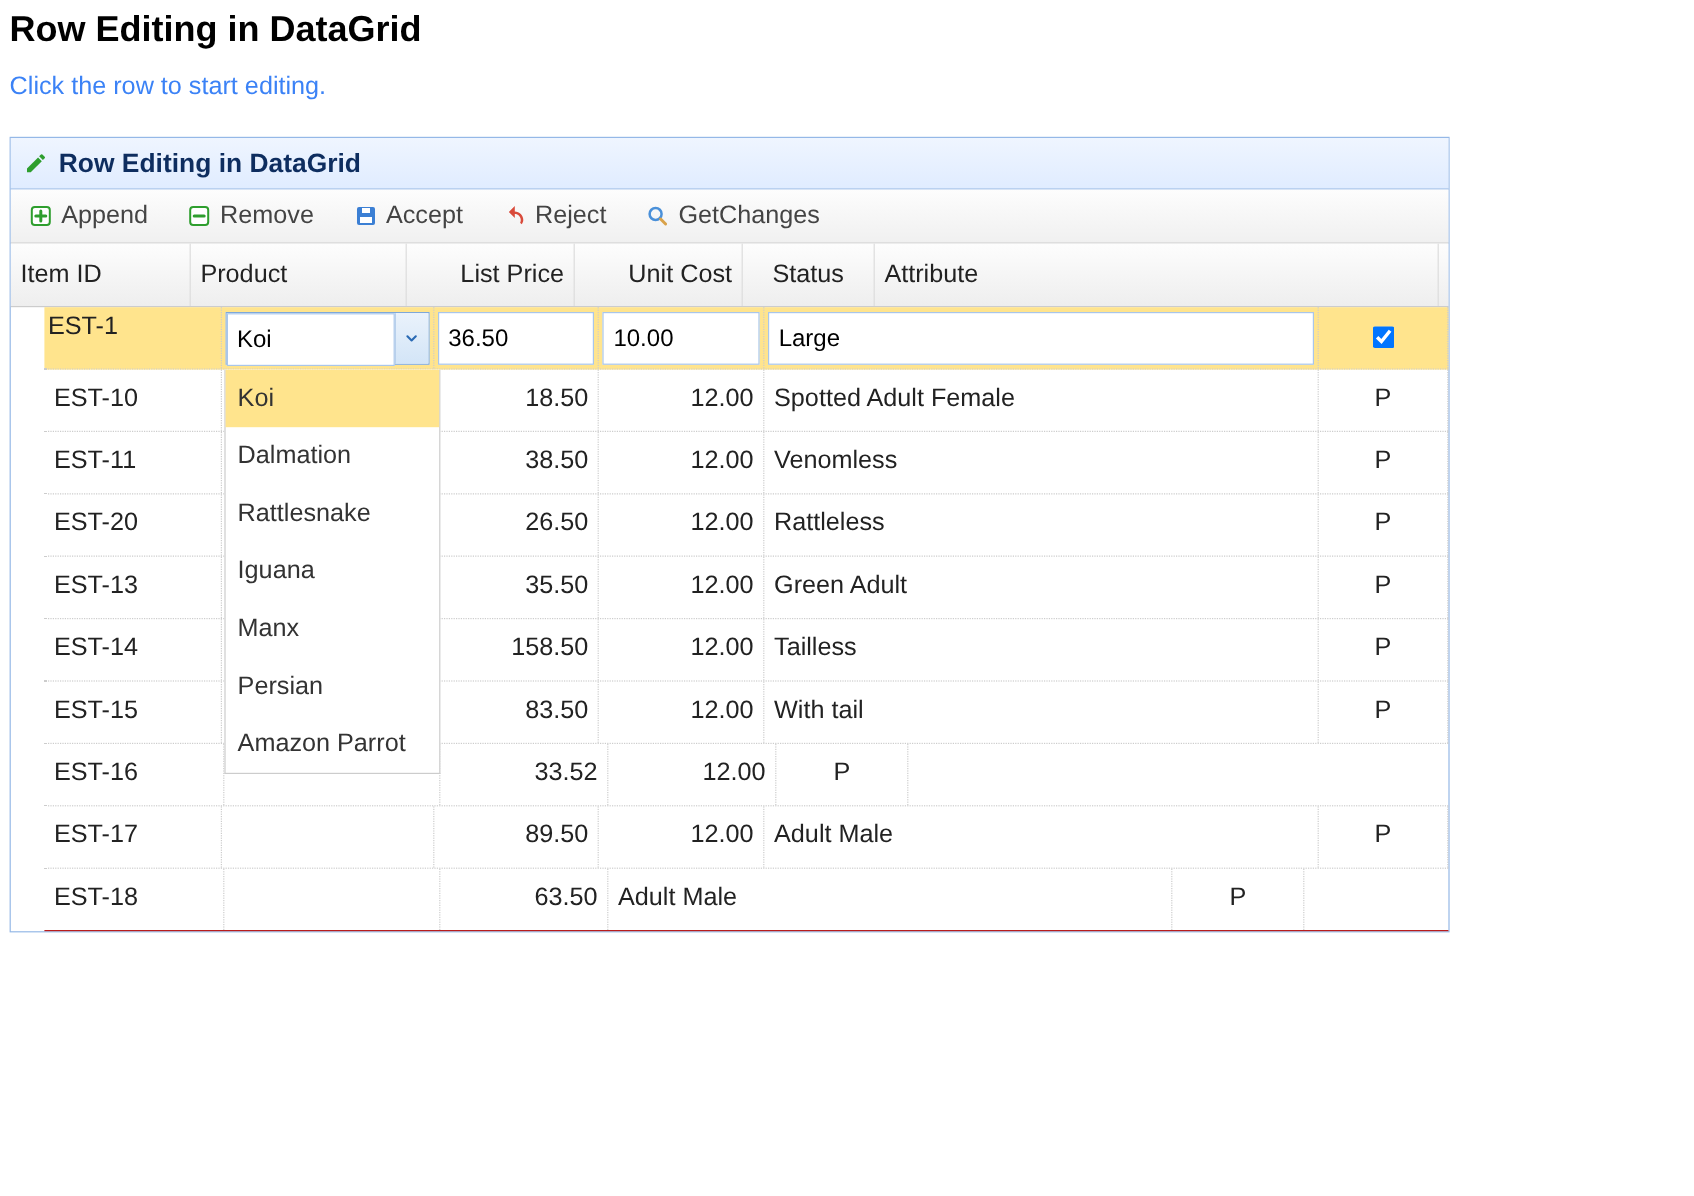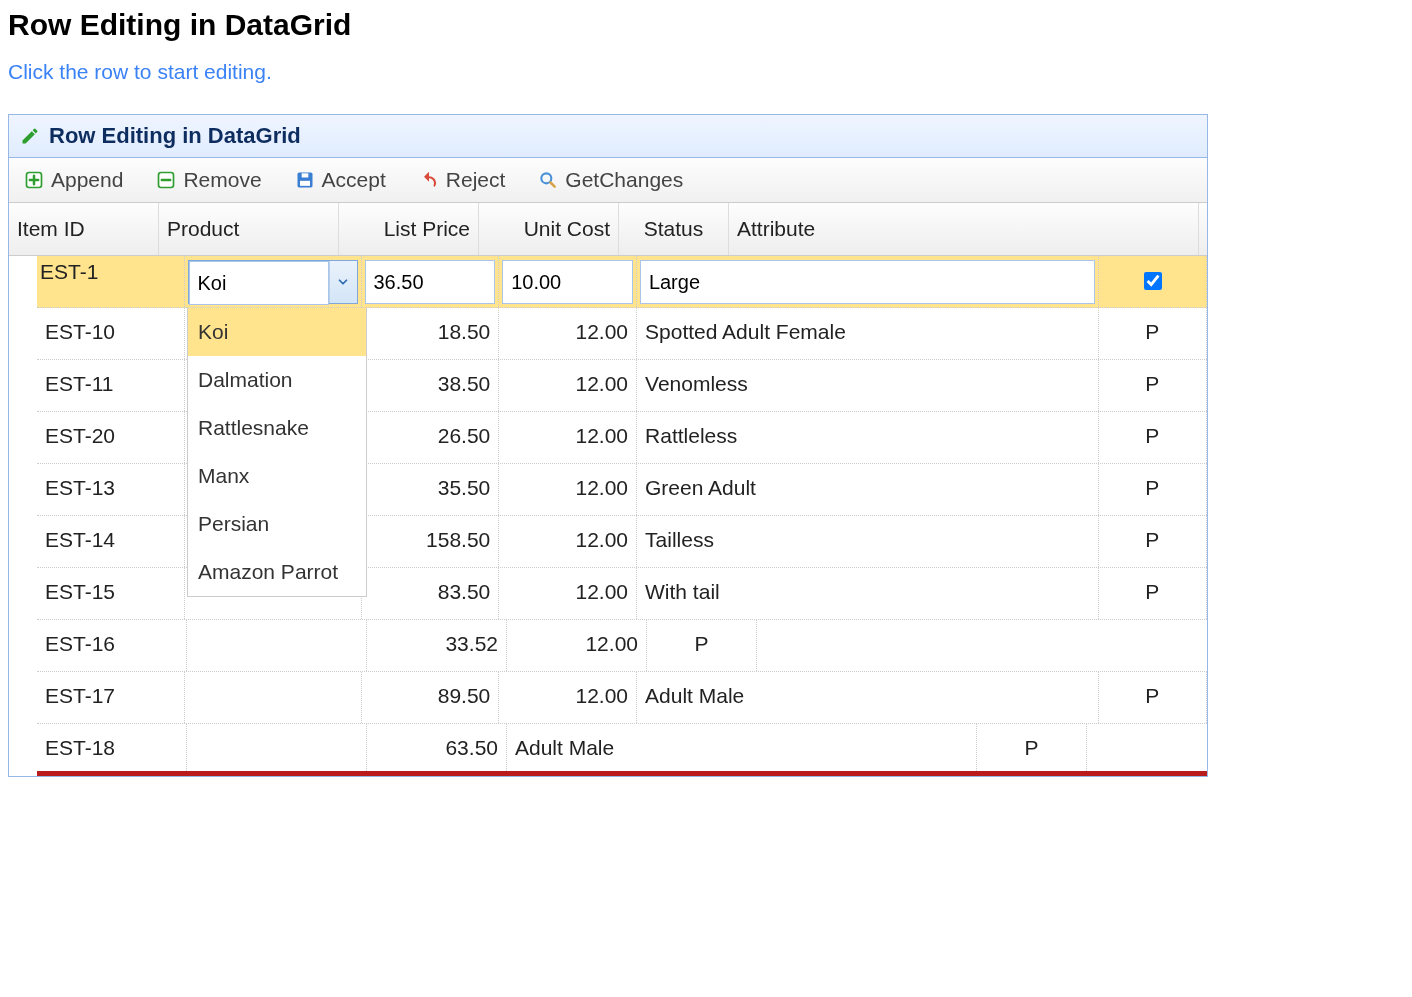--- a/index.html
+++ b/index.html
@@ -170,21 +170,21 @@
       padding: 12px 10px;
       font-size: 21px;
       cursor: pointer;
     }
     .dd-item.selected {
       background: #ffe48d;
     }
 
     
     .grid-row:last-child {
-      border-bottom: 5px solid #b91c1c;
+      border-bottom: 1px solid #b91c1c;
     }
   </style>
 </head>
 <body>
 
 <h2>Row Editing in DataGrid</h2>
 <p class="instructions">Click the row to start editing.</p>
 
 <div class="panel">
 
@@ -282,20 +282,21 @@
         </div>
         <div class="gd-cell col-status">
           <input type="checkbox" checked="" style="">
         </div>
       </div>
 
       <div class="dropdown-panel">
         <div class="dd-item selected">Koi</div>
         <div class="dd-item">Dalmation</div>
         <div class="dd-item">Rattlesnake</div>
+        <div class="dd-item">Iguana</div>
         <div class="dd-item">Manx</div>
         <div class="dd-item">Persian</div>
         <div class="dd-item">Amazon Parrot</div>
       </div>
 
       <div class="grid-row">
         <div class="gd-cell col-itemid">EST-10</div>
         <div class="gd-cell col-product"></div>
         <div class="gd-cell col-listprice">18.50</div>
         <div class="gd-cell col-unitcost">12.00</div>

